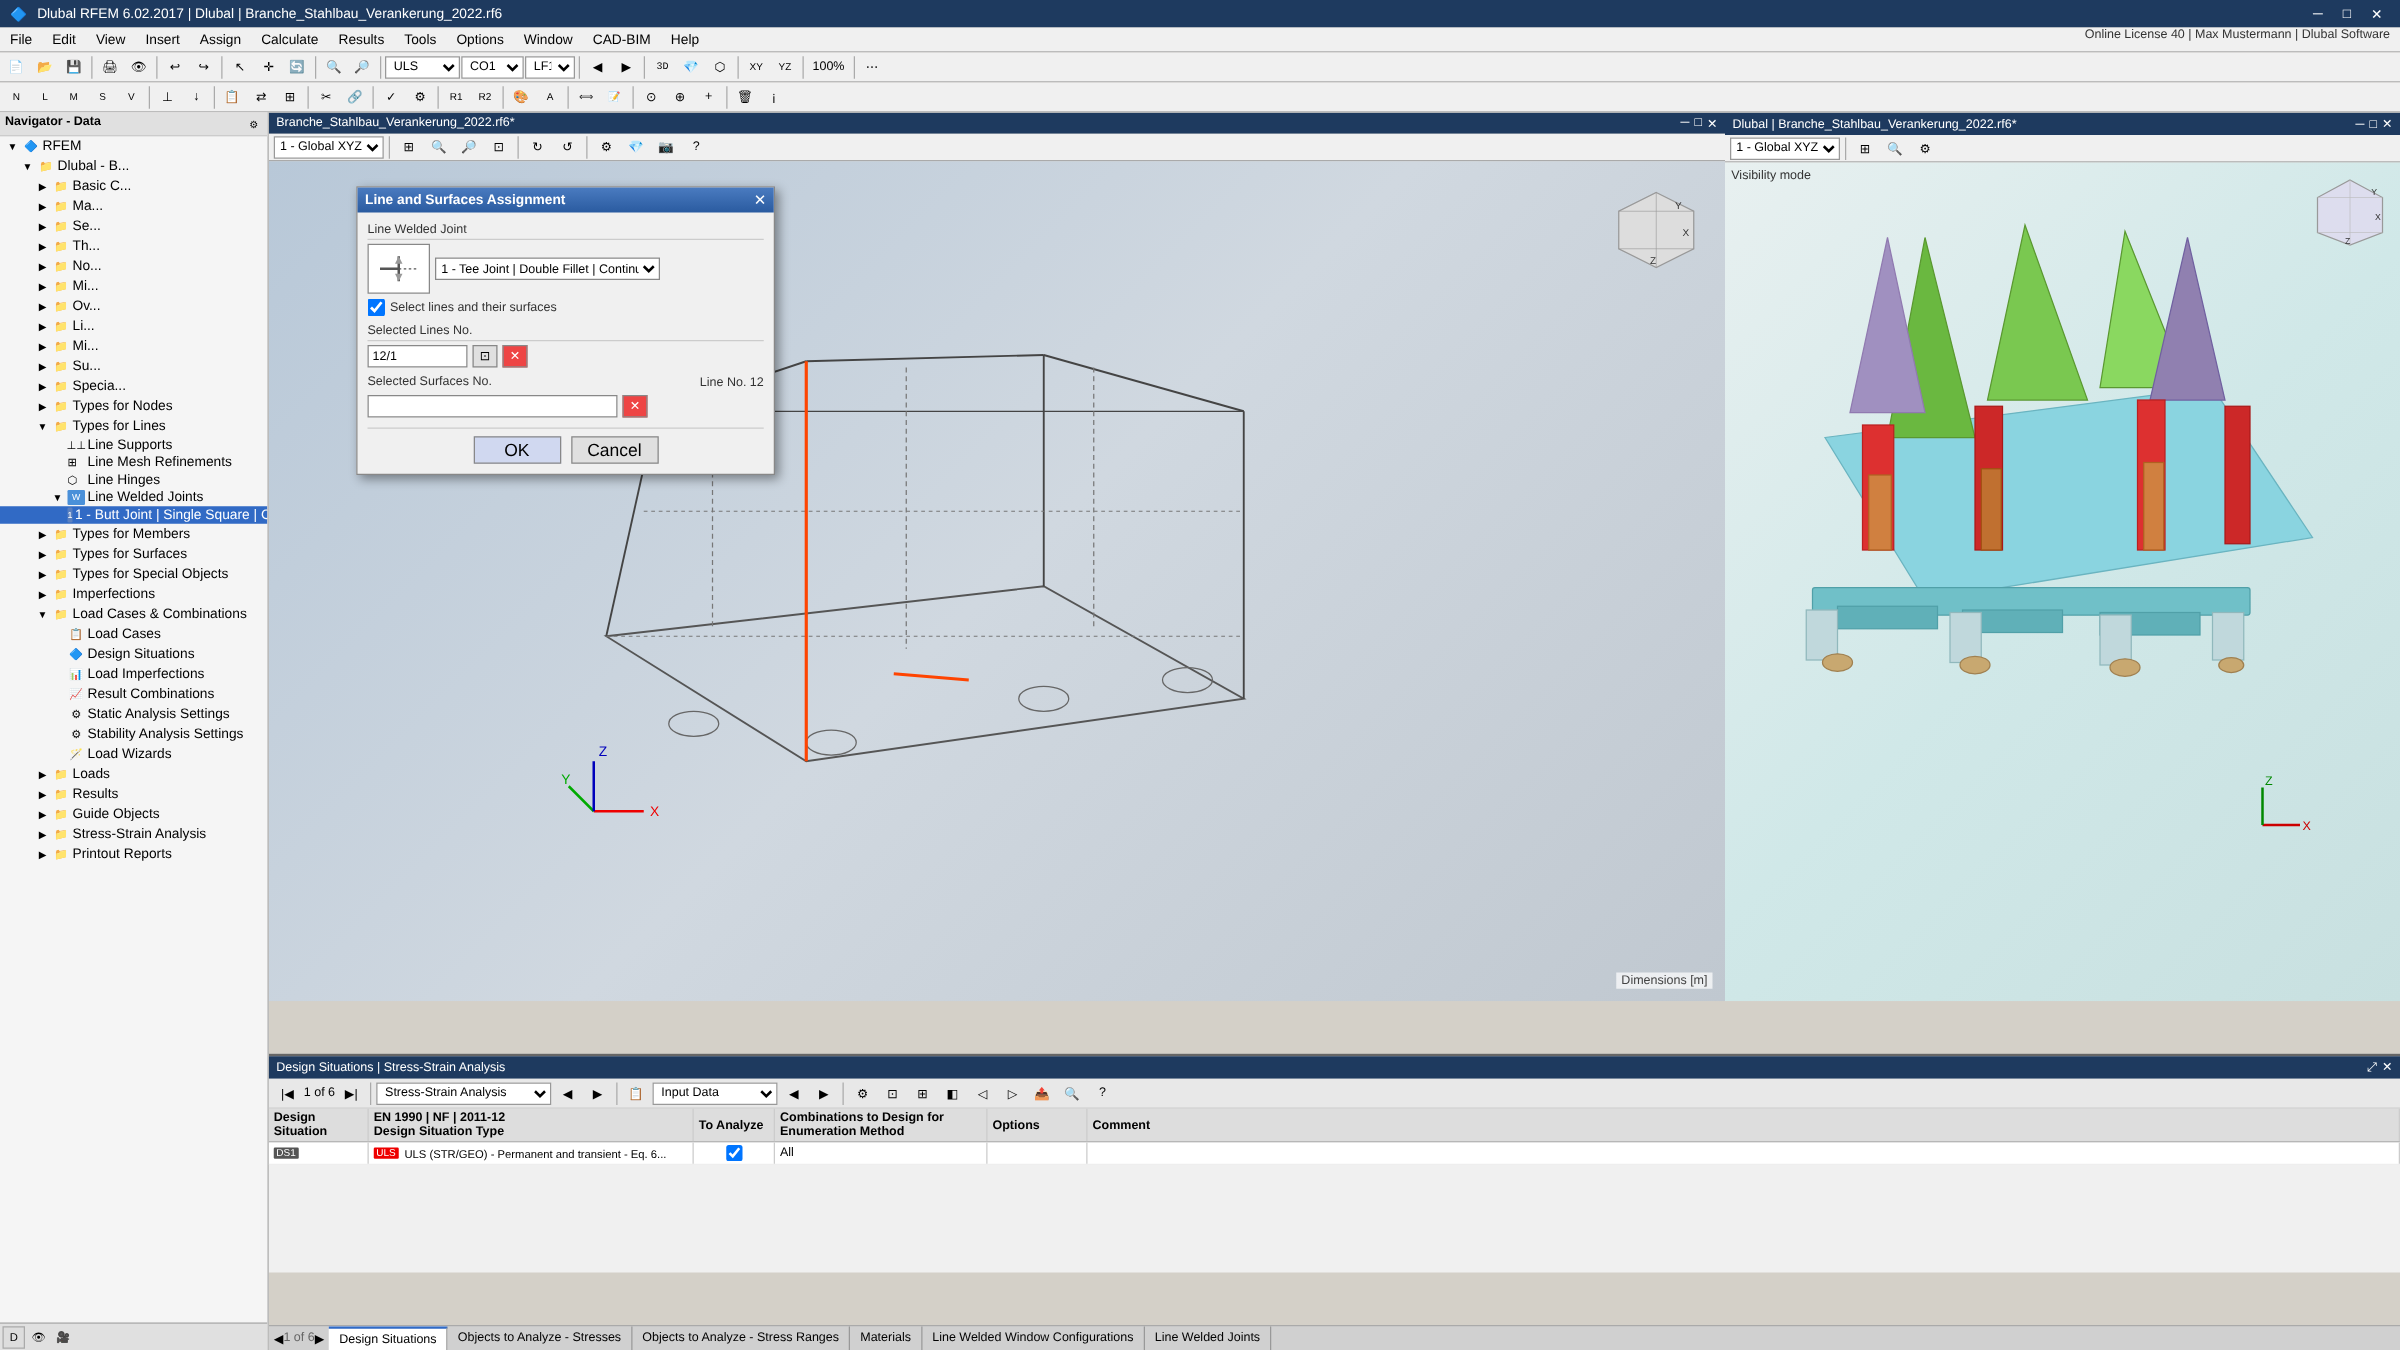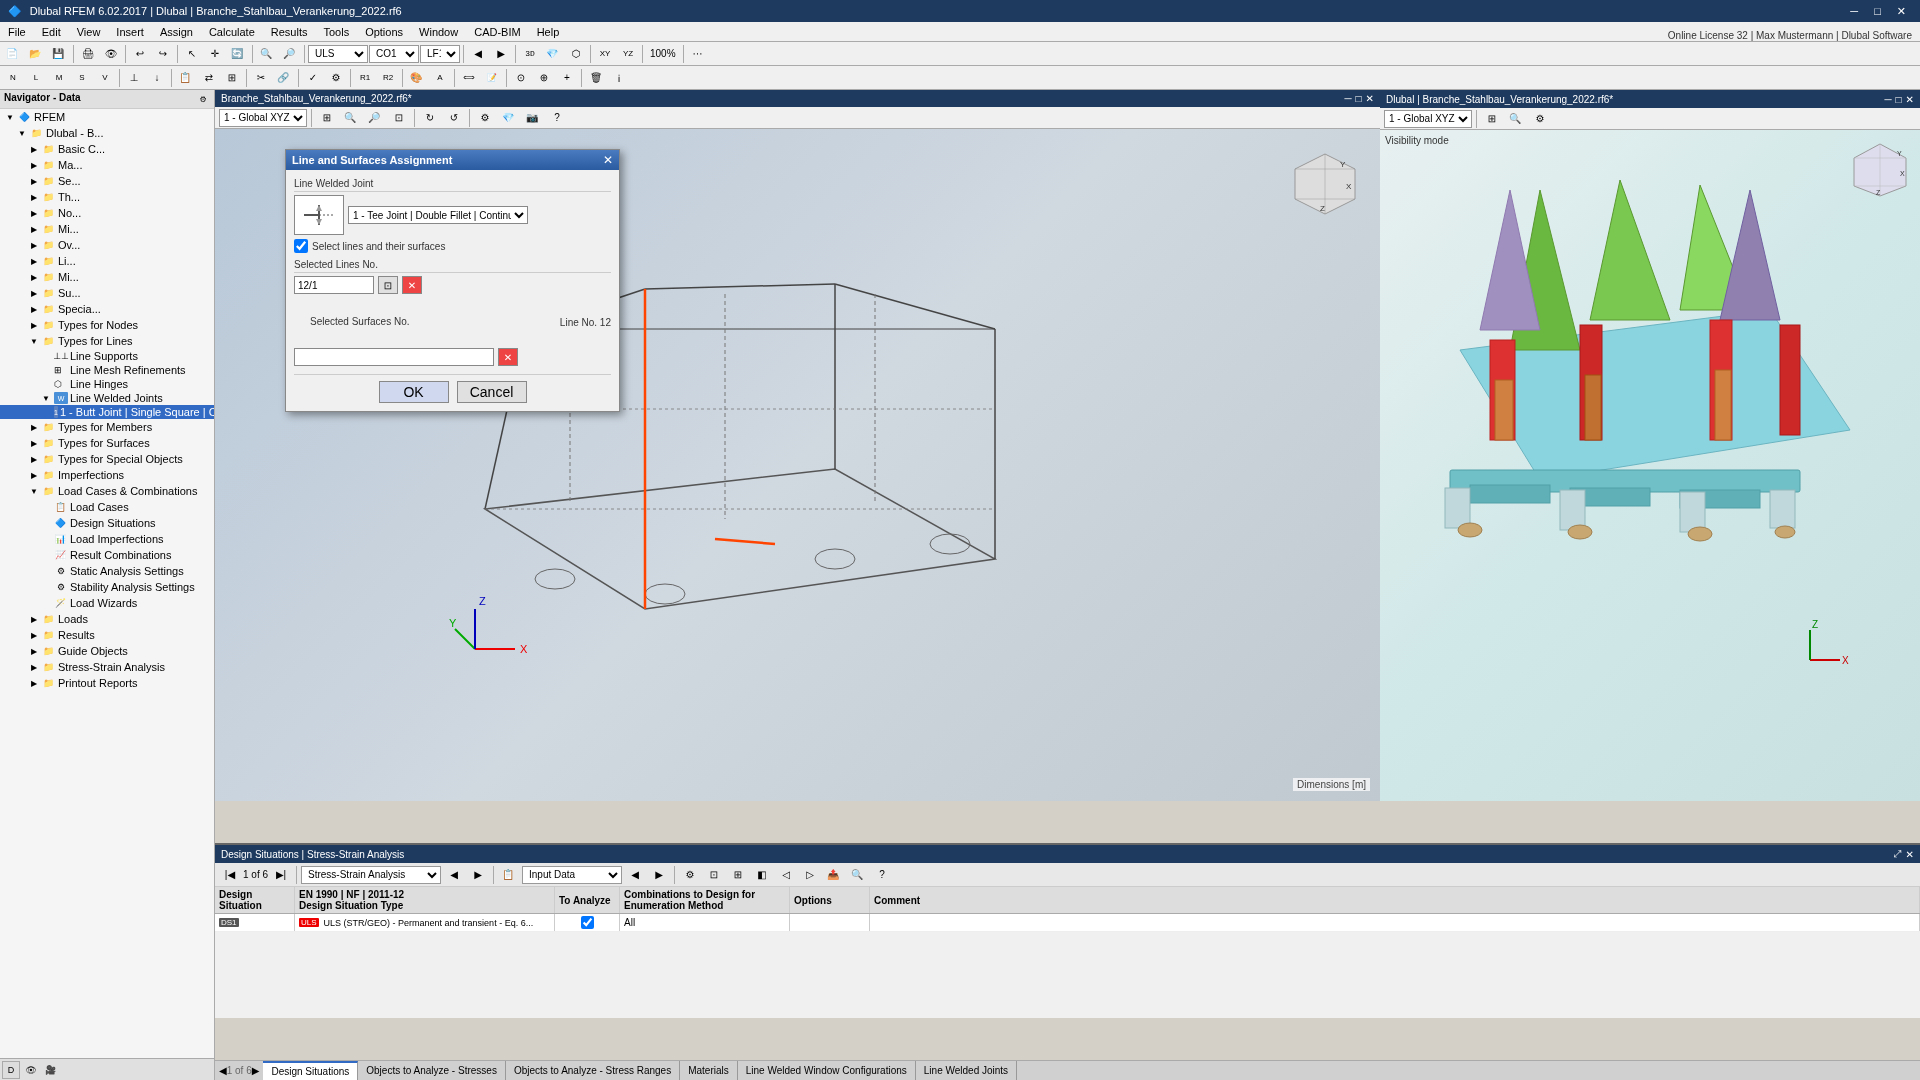--- a/index.html
+++ b/index.html
@@ -5,21 +5,21 @@
     * { box-sizing: border-box; margin: 0; padding: 0; }
     body { font-family: 'Segoe UI', Arial, sans-serif; font-size: 11px; background: #d4d0c8; overflow: hidden; width: 1920px; height: 1080px; }
 
     
     .title-bar { background: #1e3a5f; color: white; height: 22px; display: flex; align-items: center; justify-content: space-between; padding: 0 8px; font-size: 11px; }
     .title-bar-left { display: flex; align-items: center; gap: 8px; }
     .title-bar-right { display: flex; gap: 4px; }
     .title-bar-btn { background: none; border: none; color: white; cursor: pointer; padding: 0 6px; font-size: 11px; }
 
     
-    .menu-bar { background: #f0f0f0; height: 20px; display: flex; align-items: flex-end; border-bottom: 1px solid #aaa; }
+    .menu-bar { background: #f0f0f0; height: 20px; display: flex; align-items: flex-start; border-bottom: 1px solid #aaa; }
     .menu-item { padding: 1px 8px; cursor: pointer; font-size: 11px; height: 100%; display: flex; align-items: center; }
 
     
     .toolbar { background: #f0f0f0; height: 24px; display: flex; align-items: center; gap: 1px; padding: 0 2px; border-bottom: 1px solid #aaa; flex-wrap: nowrap; }
     .tb-btn { width: 22px; height: 22px; background: none; border: 1px solid transparent; cursor: pointer; display: flex; align-items: center; justify-content: center; font-size: 10px; }
     .tb-sep { width: 1px; height: 18px; background: #aaa; margin: 0 2px; }
     .tb-combo { height: 18px; font-size: 10px; border: 1px solid #999; background: white; padding: 0 2px; }
 
     
     .navigator { width: 215px; background: #f5f5f5; border-right: 1px solid #aaa; display: flex; flex-direction: column; overflow: hidden; font-size: 11px; }
@@ -110,21 +110,21 @@
   <div class="menu-item">Insert</div>
   <div class="menu-item">Assign</div>
   <div class="menu-item">Calculate</div>
   <div class="menu-item">Results</div>
   <div class="menu-item">Tools</div>
   <div class="menu-item">Options</div>
   <div class="menu-item">Window</div>
   <div class="menu-item">CAD-BIM</div>
   <div class="menu-item">Help</div>
   <div style="flex:1"></div>
-  <div style="font-size:10px; padding-right:8px; color:#333;">Online License 32 | Max Mustermann | Dlubal Software</div>
+  <div style="font-size:10px; padding-right:8px; color:#333;">Online License 40 | Max Mustermann | Dlubal Software</div>
 </div>
 
 <div class="toolbar">
   <button class="tb-btn" title="New">📄</button>
   <button class="tb-btn" title="Open">📂</button>
   <button class="tb-btn" title="Save">💾</button>
   <div class="tb-sep"></div>
   <button class="tb-btn">🖨</button>
   <button class="tb-btn">👁</button>
   <div class="tb-sep"></div>
@@ -523,21 +523,21 @@
               <div class="dialog-section-label">Selected Lines No.</div>
               <div class="dialog-row">
                 <input type="text" class="dialog-input" style="width: 80px;" value="12/1">
                 <button class="dialog-icon-btn">⊡</button>
                 <button class="dialog-icon-btn" style="background:#e44;color:white;">✕</button>
               </div>
             </div>
 
             <div style="margin-top:6px;">
               <div style="display:flex;justify-content:space-between;align-items:center;">
-                <span class="dialog-section-label" style="border:none;margin:16px;">Selected Surfaces No.</span>
+                <span class="dialog-section-label" style="border:none;margin:0;">Selected Surfaces No.</span>
                 <span style="font-size:10px;color:#333;">Line No. 12</span>
               </div>
               <div class="dialog-row" style="margin-top:3px;">
                 <input type="text" class="dialog-input" style="width: 200px;">
                 <button class="dialog-icon-btn" style="background:#e44;color:white;">✕</button>
               </div>
             </div>
 
             <div class="dialog-buttons">
               <button class="dialog-btn primary">OK</button>

